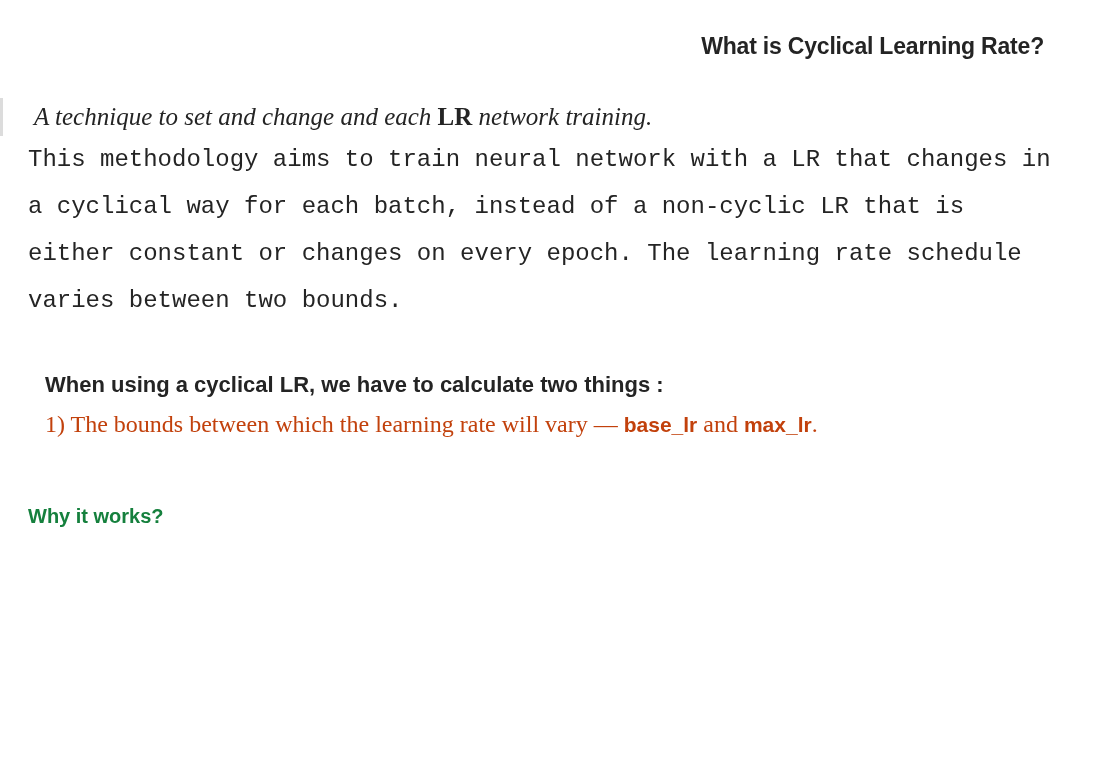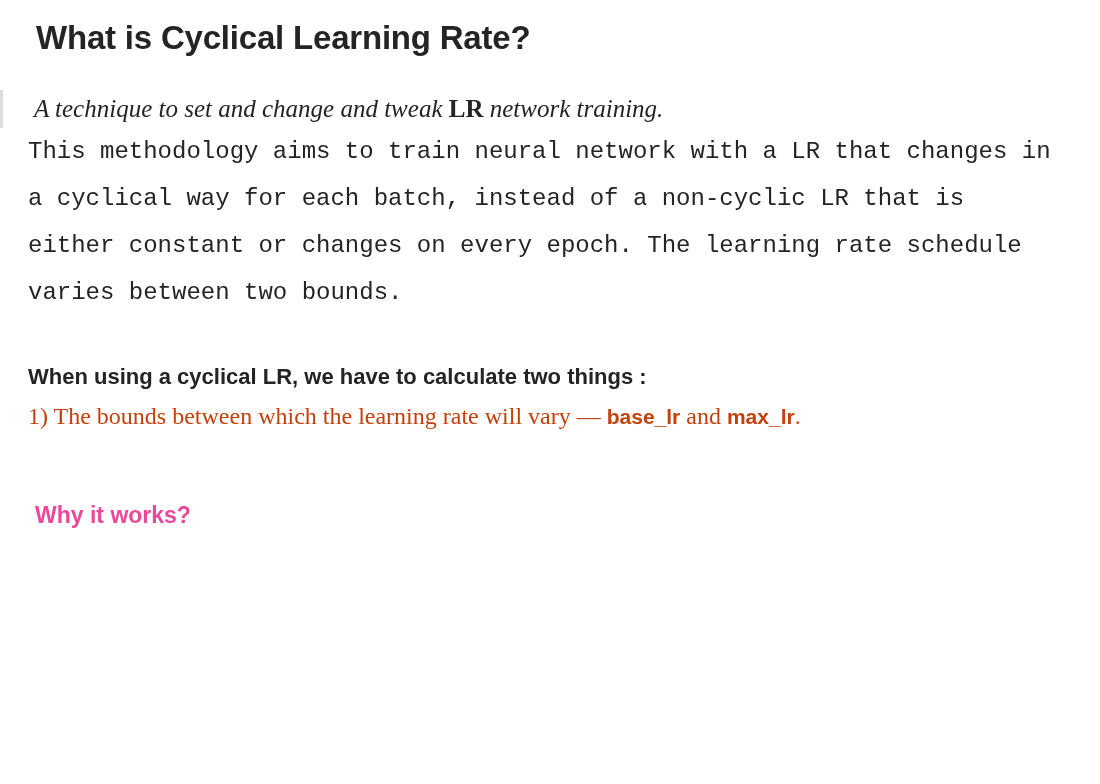--- a/index.html
+++ b/index.html
@@ -19,26 +19,27 @@
     position: relative;
     width: 1100px;
     height: 784px;
     box-sizing: border-box;
     padding: 0 40px 0 28px;
   }
 
   h2.heading {
     font-family: "Liberation Sans", sans-serif;
     font-weight: bold;
-    font-size: 33px;
+    font-size: 23px;
     line-height: 32px;
     letter-spacing: -0.2px;
     color: #242424;
-    margin: 8px;
+    margin: 16px;
     padding: 14px 0 0 0;
+    text-align: right;
   }
 
   .blockquote {
     margin: 36px 0 0 0;
     padding: 2px 0 2px 22px;
     border-left: 3px solid #dcdcdc;
     margin-left: -28px;
     padding-left: 31px;
   }
   .blockquote .q-text {
@@ -55,21 +56,21 @@
   p.body {
     font-size: 24px;
     line-height: 47px;
     margin: 0;
     color: #242424;
     font-family: Liberation Mono, monospace;
   }
 
   .para-1 { margin-top: 50px; }
 
-  .section-2 { margin-top: 46px; }
+  .section-2 { margin-top: 46px; margin-left: 17px; }
   .lead {
     font-family: "Liberation Sans", sans-serif;
     font-weight: bold;
     font-size: 22px;
     line-height: 30px;
     color: #242424;
   }
   .list-line {
     font-size: 24px;
     line-height: 48px;
@@ -77,38 +78,38 @@
   }
   .mono-bold {
     font-family: "Liberation Sans", sans-serif;
     font-weight: bold;
     font-size: 21px;
   }
 
   h3.subheading {
     font-family: "Liberation Sans", sans-serif;
     font-weight: bold;
-    font-size: 23px;
+    font-size: 20px;
     line-height: 30px;
-    color: #ec4899;
-    margin: 7px;
+    color: #15803d;
+    margin: 0;
     padding: 52px 0 0 0;
   }
 
   .para-2 { margin-top: 20px; }
 </style>
 </head>
 <body>
 
 <div class="page">
 
   <h2 class="heading">What is Cyclical Learning Rate?</h2>
 
   <div class="blockquote">
-    <span class="q-text"><span>A technique to set and change and tweak </span><span class="upright">LR</span><span> network training.</span></span>
+    <span class="q-text"><span>A technique to set and change and each </span><span class="upright">LR</span><span> network training.</span></span>
   </div>
 
   <p class="body para-1">This methodology aims to train neural network with a LR that changes in a cyclical way for each batch, instead of a non-cyclic LR that is either constant or changes on every epoch. The learning rate schedule varies between two bounds.</p>
 
   <div class="section-2">
     <div><span class="lead">When using a cyclical LR, we have to calculate two things</span><span class="colon lead"> :</span></div>
     <div class="list-line"><span>1) The bounds between which the learning rate will vary — </span><span class="mono-bold">base_lr</span><span> and </span><span class="mono-bold">max_lr</span><span>.</span></div>
   </div>
 
   <h3 class="subheading">Why it works?</h3>

